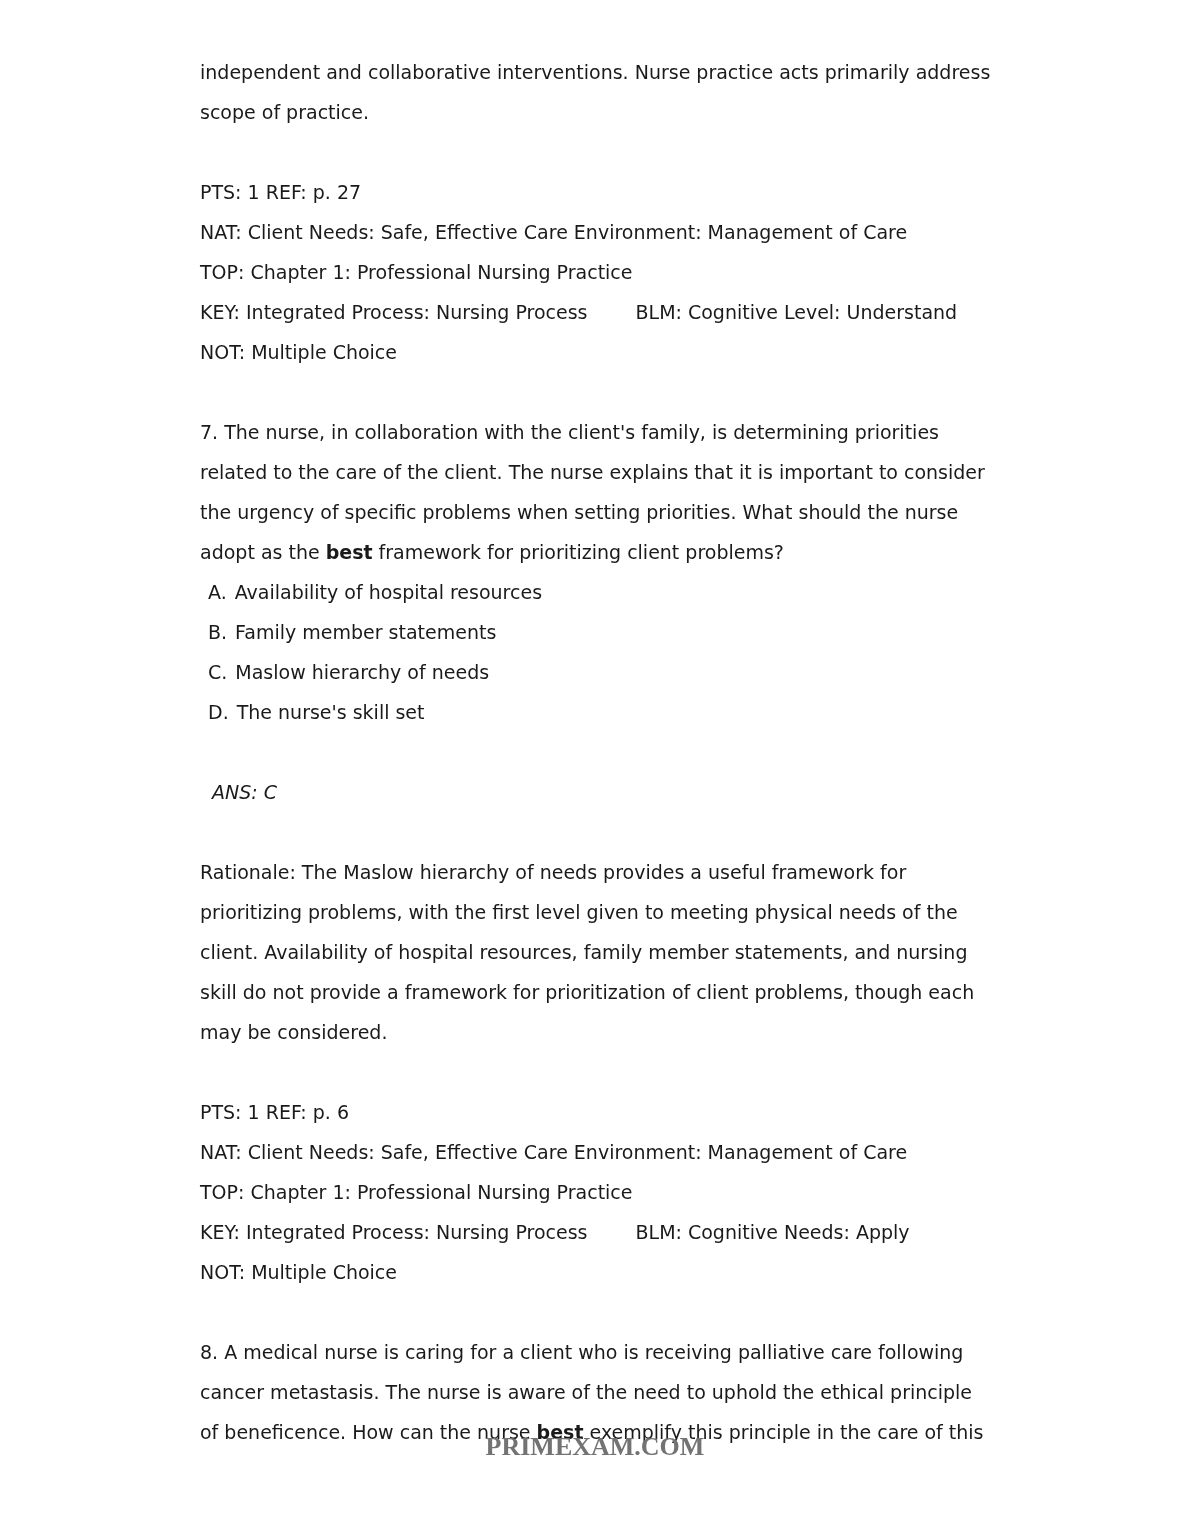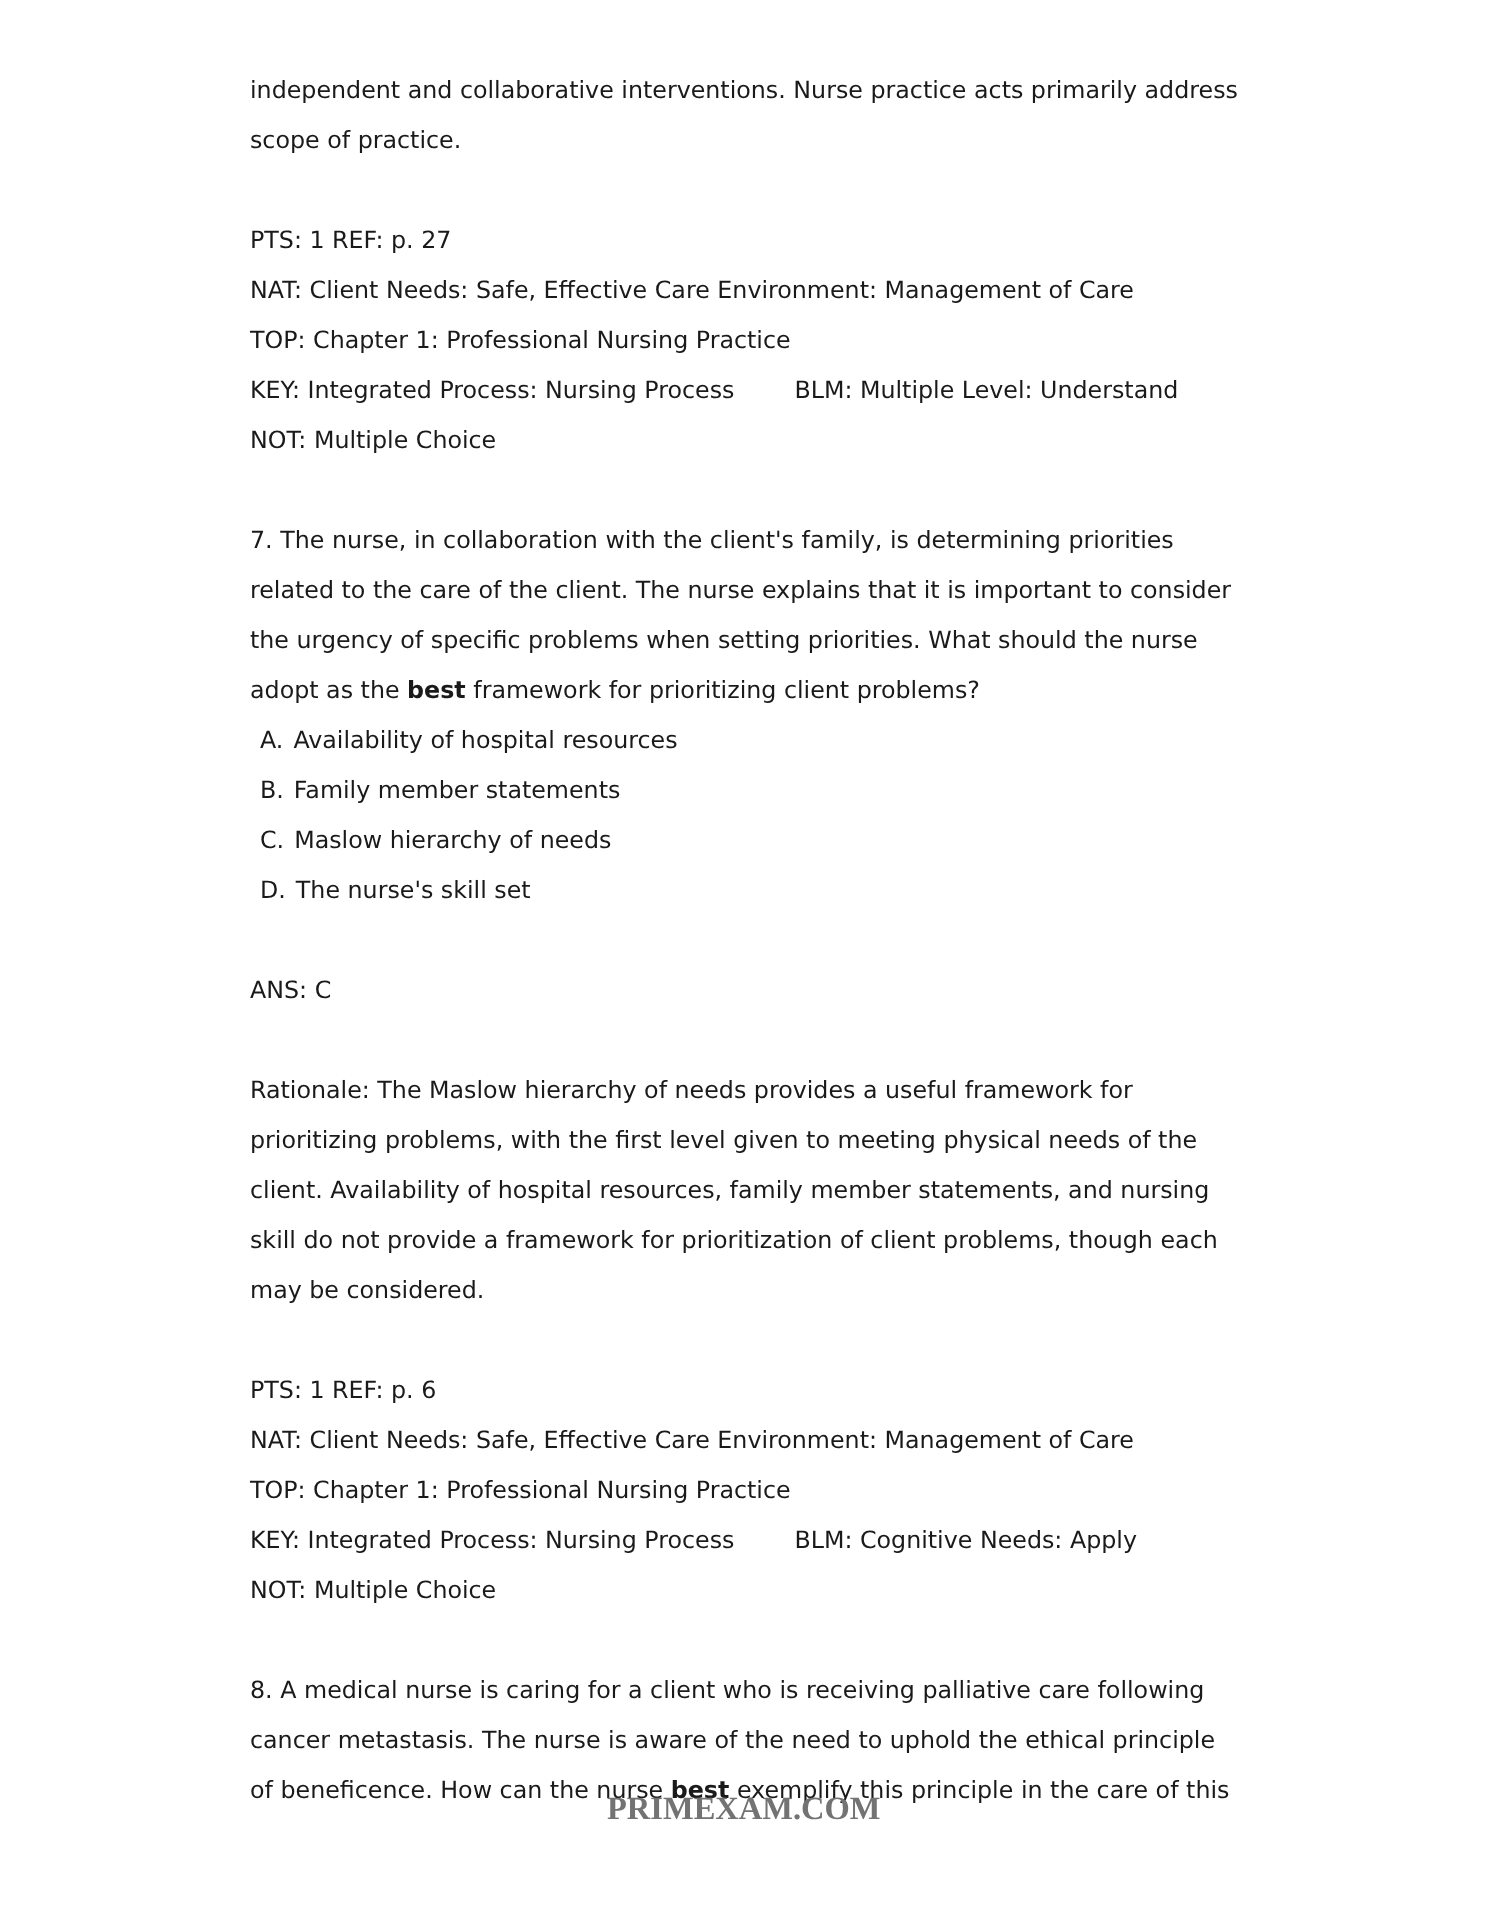--- a/index.html
+++ b/index.html
@@ -47,21 +47,22 @@
   .option-line {
     display: block;
     padding-left: 8px;
     max-width: 877px;
   }
   .option-label {
     display: inline-block;
     margin-right: 8px;
   }
   .answer-line {
-    margin: 40px 0 40px 0;
+    margin: 40px 0 40px 12px;
+    font-style: italic;
   }
   b.inline-bold {
     font-weight: bold;
   }
   .footer {
     position: absolute;
     left: 0;
     bottom: 78px;
     width: 1190px;
     text-align: center;
@@ -77,21 +78,21 @@
 
 <div class="page">
 
   <p class="para">independent and collaborative interventions. Nurse practice acts primarily address scope of practice.</p>
 
   <div class="meta-block">
     <span class="meta-line">PTS: 1 REF: p. 27</span>
     <span class="meta-line">NAT: Client Needs: Safe, Effective Care Environment: Management of Care</span>
     <span class="meta-line">TOP: Chapter 1: Professional Nursing Practice</span>
     <span class="meta-line">
-      <span class="key-span">KEY: Integrated Process: Nursing Process</span><span>BLM: Multiple Level: Understand</span>
+      <span class="key-span">KEY: Integrated Process: Nursing Process</span><span>BLM: Cognitive Level: Understand</span>
     </span>
     <span class="meta-line">NOT: Multiple Choice</span>
   </div>
 
   <p class="question"><span>7. The nurse, in collaboration with the client's family, is determining priorities related to the care of the client. The nurse explains that it is important to consider the urgency of specific problems when setting priorities. What should the nurse adopt as the </span><b class="inline-bold">best</b><span> framework for prioritizing client problems?</span></p>
 
   <ul class="options">
     <li class="option-line"><span class="option-label">A.</span><span>Availability of hospital resources</span></li>
     <li class="option-line"><span class="option-label">B.</span><span>Family member statements</span></li>
     <li class="option-line"><span class="option-label">C.</span><span>Maslow hierarchy of needs</span></li>

